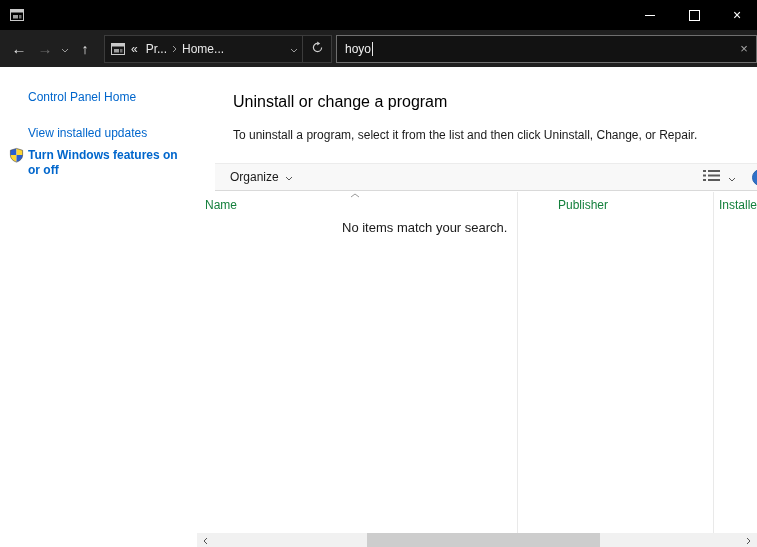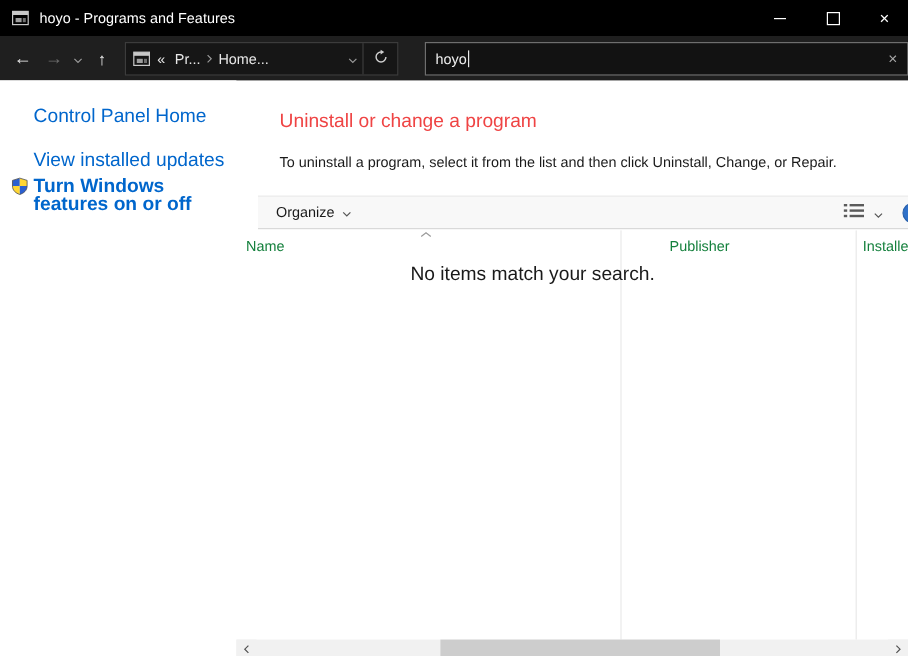--- a/index.html
+++ b/index.html
@@ -27,56 +27,56 @@
 
   .addressbar{margin-left:6px;width:226px;height:26px;background:#161616;border:1px solid #3c3c3c;display:flex;align-items:center;}
   .crumb-icon{margin-left:5px;display:flex;}
   .crumb{background:transparent;border:0;color:#e8e8e8;font-size:12px;padding:0 5px;height:100%;display:flex;align-items:center;cursor:default;}
   .crumb.overflow{padding:0 3px 0 5px;font-size:12px;}
   .crumb-sep{display:flex;align-items:center;color:#9a9a9a;}
   .addr-spacer{flex:1;}
   .crumb-dd{background:transparent;border:0;width:16px;height:100%;color:#9a9a9a;display:flex;align-items:center;justify-content:center;padding:0;cursor:default;}
   .refresh-btn{background:transparent;border:0;border-left:1px solid #3c3c3c;width:29px;height:100%;display:flex;align-items:center;justify-content:center;padding:0;cursor:default;}
 
-  .searchbox{margin-left:22px;flex:1;height:26px;background:#121212;border:1px solid #6e6e6e;display:flex;align-items:center;}
+  .searchbox{margin-left:4px;flex:1;height:26px;background:#121212;border:1px solid #6e6e6e;display:flex;align-items:center;}
   .search-text{margin-left:8px;color:#f0f0f0;font-size:12px;}
   .caret{width:1px;height:14px;background:#e8e8e8;margin-left:1px;}
   .search-clear{margin-left:auto;background:transparent;border:0;color:#a8a8a8;font-size:13px;width:24px;height:100%;display:flex;align-items:center;justify-content:center;padding:0;cursor:default;}
 
   
   .sidebar{position:absolute;left:0;top:67px;width:197px;height:466px;background:#ffffff;}
-  .side-link{position:absolute;color:#0066cc;font-size:16px;text-decoration:none;cursor:pointer;line-height:15px;}
+  .side-link{position:absolute;color:#0066cc;font-size:12px;text-decoration:none;cursor:pointer;line-height:15px;}
   .side-link.l1{left:28px;top:23px;}
   .side-link.l2{left:28px;top:59px;}
   .side-link.l3{left:28px;top:81px;width:158px;font-weight:bold;}
   .shield{position:absolute;left:9px;top:80px;display:flex;}
 
   
-  .page-heading{position:absolute;left:233px;top:93px;font-size:16px;color:#ef4444;}
+  .page-heading{position:absolute;left:233px;top:93px;font-size:16px;color:#000000;}
   .page-description{position:absolute;left:233px;top:128px;font-size:12px;color:#1a1a1a;}
 
   .toolbar{position:absolute;left:215px;top:163px;width:560px;height:28px;background:#f8f8f8;border-top:1px solid #ececec;border-bottom:1px solid #d9d9d9;display:flex;align-items:center;box-sizing:border-box;}
   .organize-btn{margin-left:15px;background:transparent;border:0;font-size:12px;color:#1a1a1a;display:flex;align-items:center;gap:6px;padding:0;cursor:default;}
   .toolbar-right{margin-left:auto;display:flex;align-items:center;margin-right:6px;}
   .views-btn{background:transparent;border:0;padding:0;display:flex;cursor:default;}
   .views-dd{background:transparent;border:0;padding:0;margin-left:8px;display:flex;color:#555555;cursor:default;}
   .help-btn{margin-left:16px;width:17px;height:17px;border-radius:50%;background:#2f71c9;border:1px solid #2a62ad;color:#ffffff;font-size:11px;font-weight:bold;display:flex;align-items:center;justify-content:center;padding:0;box-sizing:border-box;cursor:default;}
 
   .list-header{position:absolute;left:197px;top:192px;width:560px;height:24px;background:#ffffff;}
   .col{position:absolute;top:6px;font-size:12px;color:#15803d;background:transparent;border:0;padding:0;white-space:nowrap;cursor:default;}
   .col.name{left:8px;}
   .col.publisher{left:327px;margin-left:34px;}
   .col.installed{left:522px;}
   .sort-caret{position:absolute;left:153px;top:1px;display:flex;}
 
   .col-divider{position:absolute;top:192px;width:1px;height:341px;background:#e9e9e9;}
   .col-divider.d1{left:517px;}
   .col-divider.d2{left:713px;}
 
-  .empty-message{position:absolute;left:342px;top:220px;font-size:16px;color:#1a1a1a;}
+  .empty-message{position:absolute;left:342px;top:220px;font-size:13px;color:#1a1a1a;}
 
   
   .hscroll{position:absolute;left:197px;top:533px;width:560px;height:14px;background:#f1f1f1;}
   .scroll-btn{position:absolute;top:0;width:17px;height:14px;background:#f1f1f1;border:0;display:flex;align-items:center;justify-content:center;padding:0;cursor:default;}
   .scroll-btn.left{left:0;}
   .scroll-btn.right{right:0;}
   .scroll-thumb{position:absolute;left:170px;top:0;width:233px;height:14px;background:#cdcdcd;}
 </style>
 </head>
 <body>
@@ -85,21 +85,20 @@
 
   <header class="titlebar">
     <span class="app-icon">
       <svg width="16" height="16" viewBox="0 0 16 16">
         <rect x="1.5" y="2.5" width="13" height="11" fill="none" stroke="#c9c9c9"></rect>
         <rect x="1.5" y="2.5" width="13" height="3" fill="#c9c9c9"></rect>
         <rect x="4" y="8" width="5" height="3.5" fill="#9e9e9e"></rect>
         <rect x="10" y="8" width="2.5" height="3.5" fill="#6f6f6f"></rect>
       </svg>
     </span>
-    <span class="window-title">hoyo - Programs and Features</span>
     <div class="win-controls">
       <button class="win-btn">
           <span class="min-glyph"></span>
         </button>
       <button class="win-btn">
           <span class="max-glyph"></span>
         </button>
       <button class="win-btn close">
           <span class="x-glyph">×</span>
         </button>

